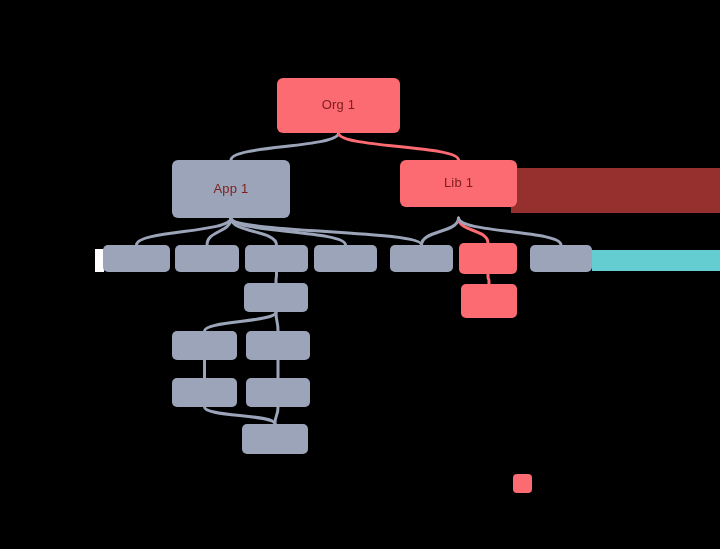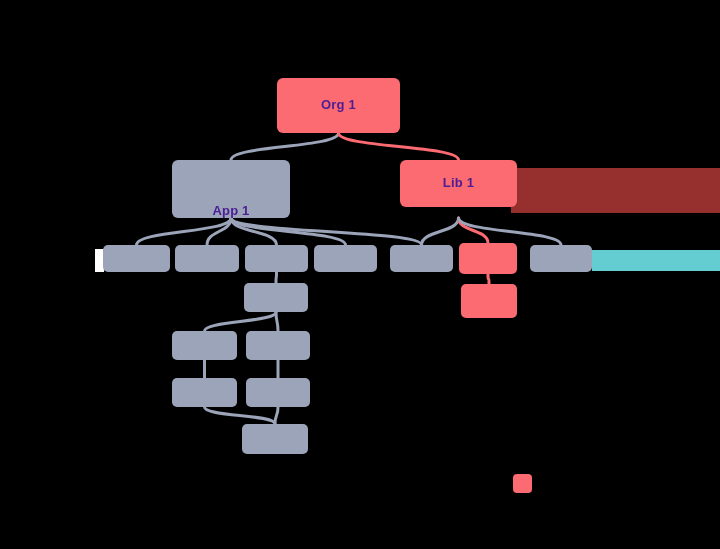--- a/index.html
+++ b/index.html
@@ -34,22 +34,22 @@
   }
 
   
   .node {
     position: absolute;
     box-sizing: border-box;
     border-radius: 6px;
     display: flex;
     align-items: center;
     justify-content: center;
-    color: #4c1d95;
-    font-weight: bold;
+    color: #7f1d1d;
+    font-weight: normal;
     letter-spacing: 0.2px;
     text-align: center;
     line-height: 1.1;
     overflow: hidden;
   }
   .node.gray   { background: #9ba4b8; }
   .node.red    { background: #fc6a72; }
   .node.big    { font-size: 13px; }
   .node.small  { border-radius: 5px; }
 
@@ -124,21 +124,21 @@
     </svg>
 
   <div class="bar" id="dec-0" style="left: 511px; top: 168px; width: 209px; height: 45px; background: rgb(150, 48, 47);"></div>
   <div class="bar" id="dec-1" style="left: 592px; top: 250px; width: 128px; height: 21px; background: rgb(99, 205, 210);"></div>
   <div class="bar" id="dec-2" style="left: 95px; top: 249px; width: 9px; height: 23px; background: rgb(255, 255, 255);"></div>
 
   <div id="node-layer">
       <div class="node red big" style="left: 277px; top: 78px; width: 123px; height: 55px;">
         <span>Org 1</span>
       </div>
-      <div class="node gray big" style="left: 172px; top: 160px; width: 118px; height: 58px; align-items: flex-end;">
+      <div class="node gray big" style="left: 172px; top: 160px; width: 118px; height: 58px;">
         <span>App 1</span>
       </div>
       <div class="node red big" style="left: 400px; top: 160px; width: 117px; height: 47px;">
         <span>Lib 1</span>
       </div>
       <div class="node gray small" style="left: 103px; top: 245px; width: 67px; height: 27px;"></div>
       <div class="node gray small" style="left: 175px; top: 245px; width: 64px; height: 27px;"></div>
       <div class="node gray small" style="left: 245px; top: 245px; width: 63px; height: 27px;"></div>
       <div class="node gray small" style="left: 314px; top: 245px; width: 63px; height: 27px;"></div>
       <div class="node gray small" style="left: 390px; top: 245px; width: 63px; height: 27px;"></div>

